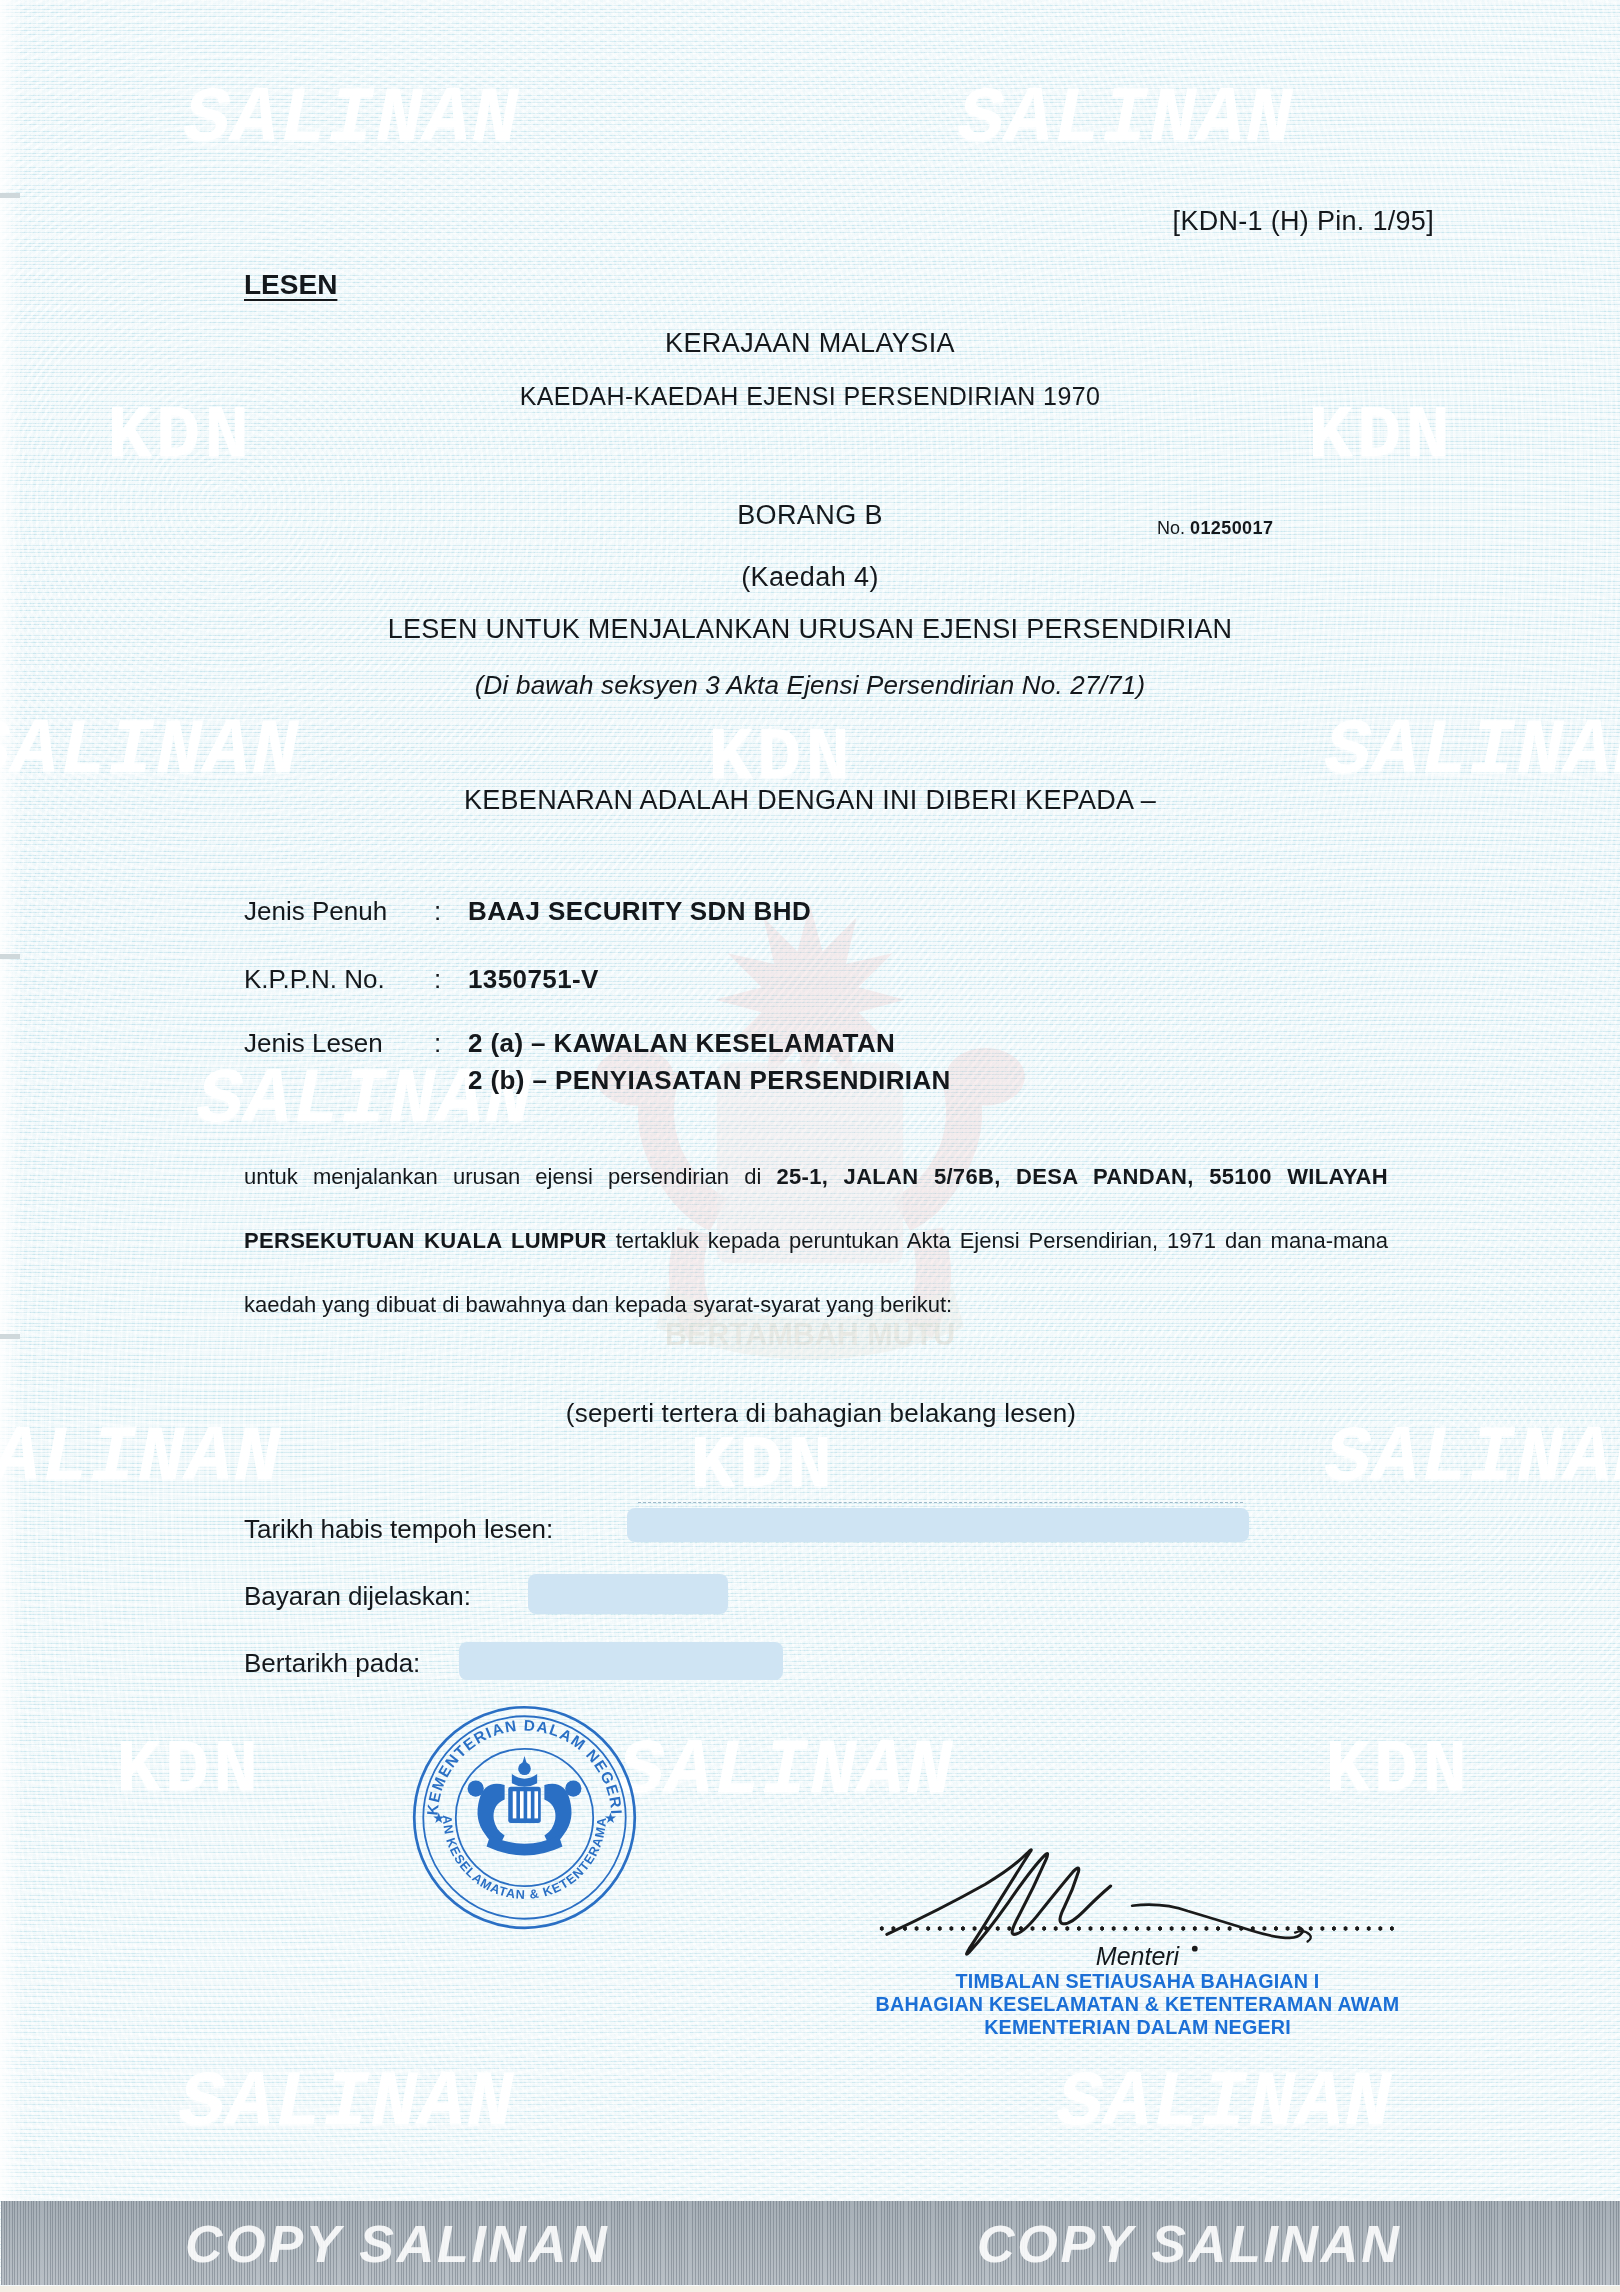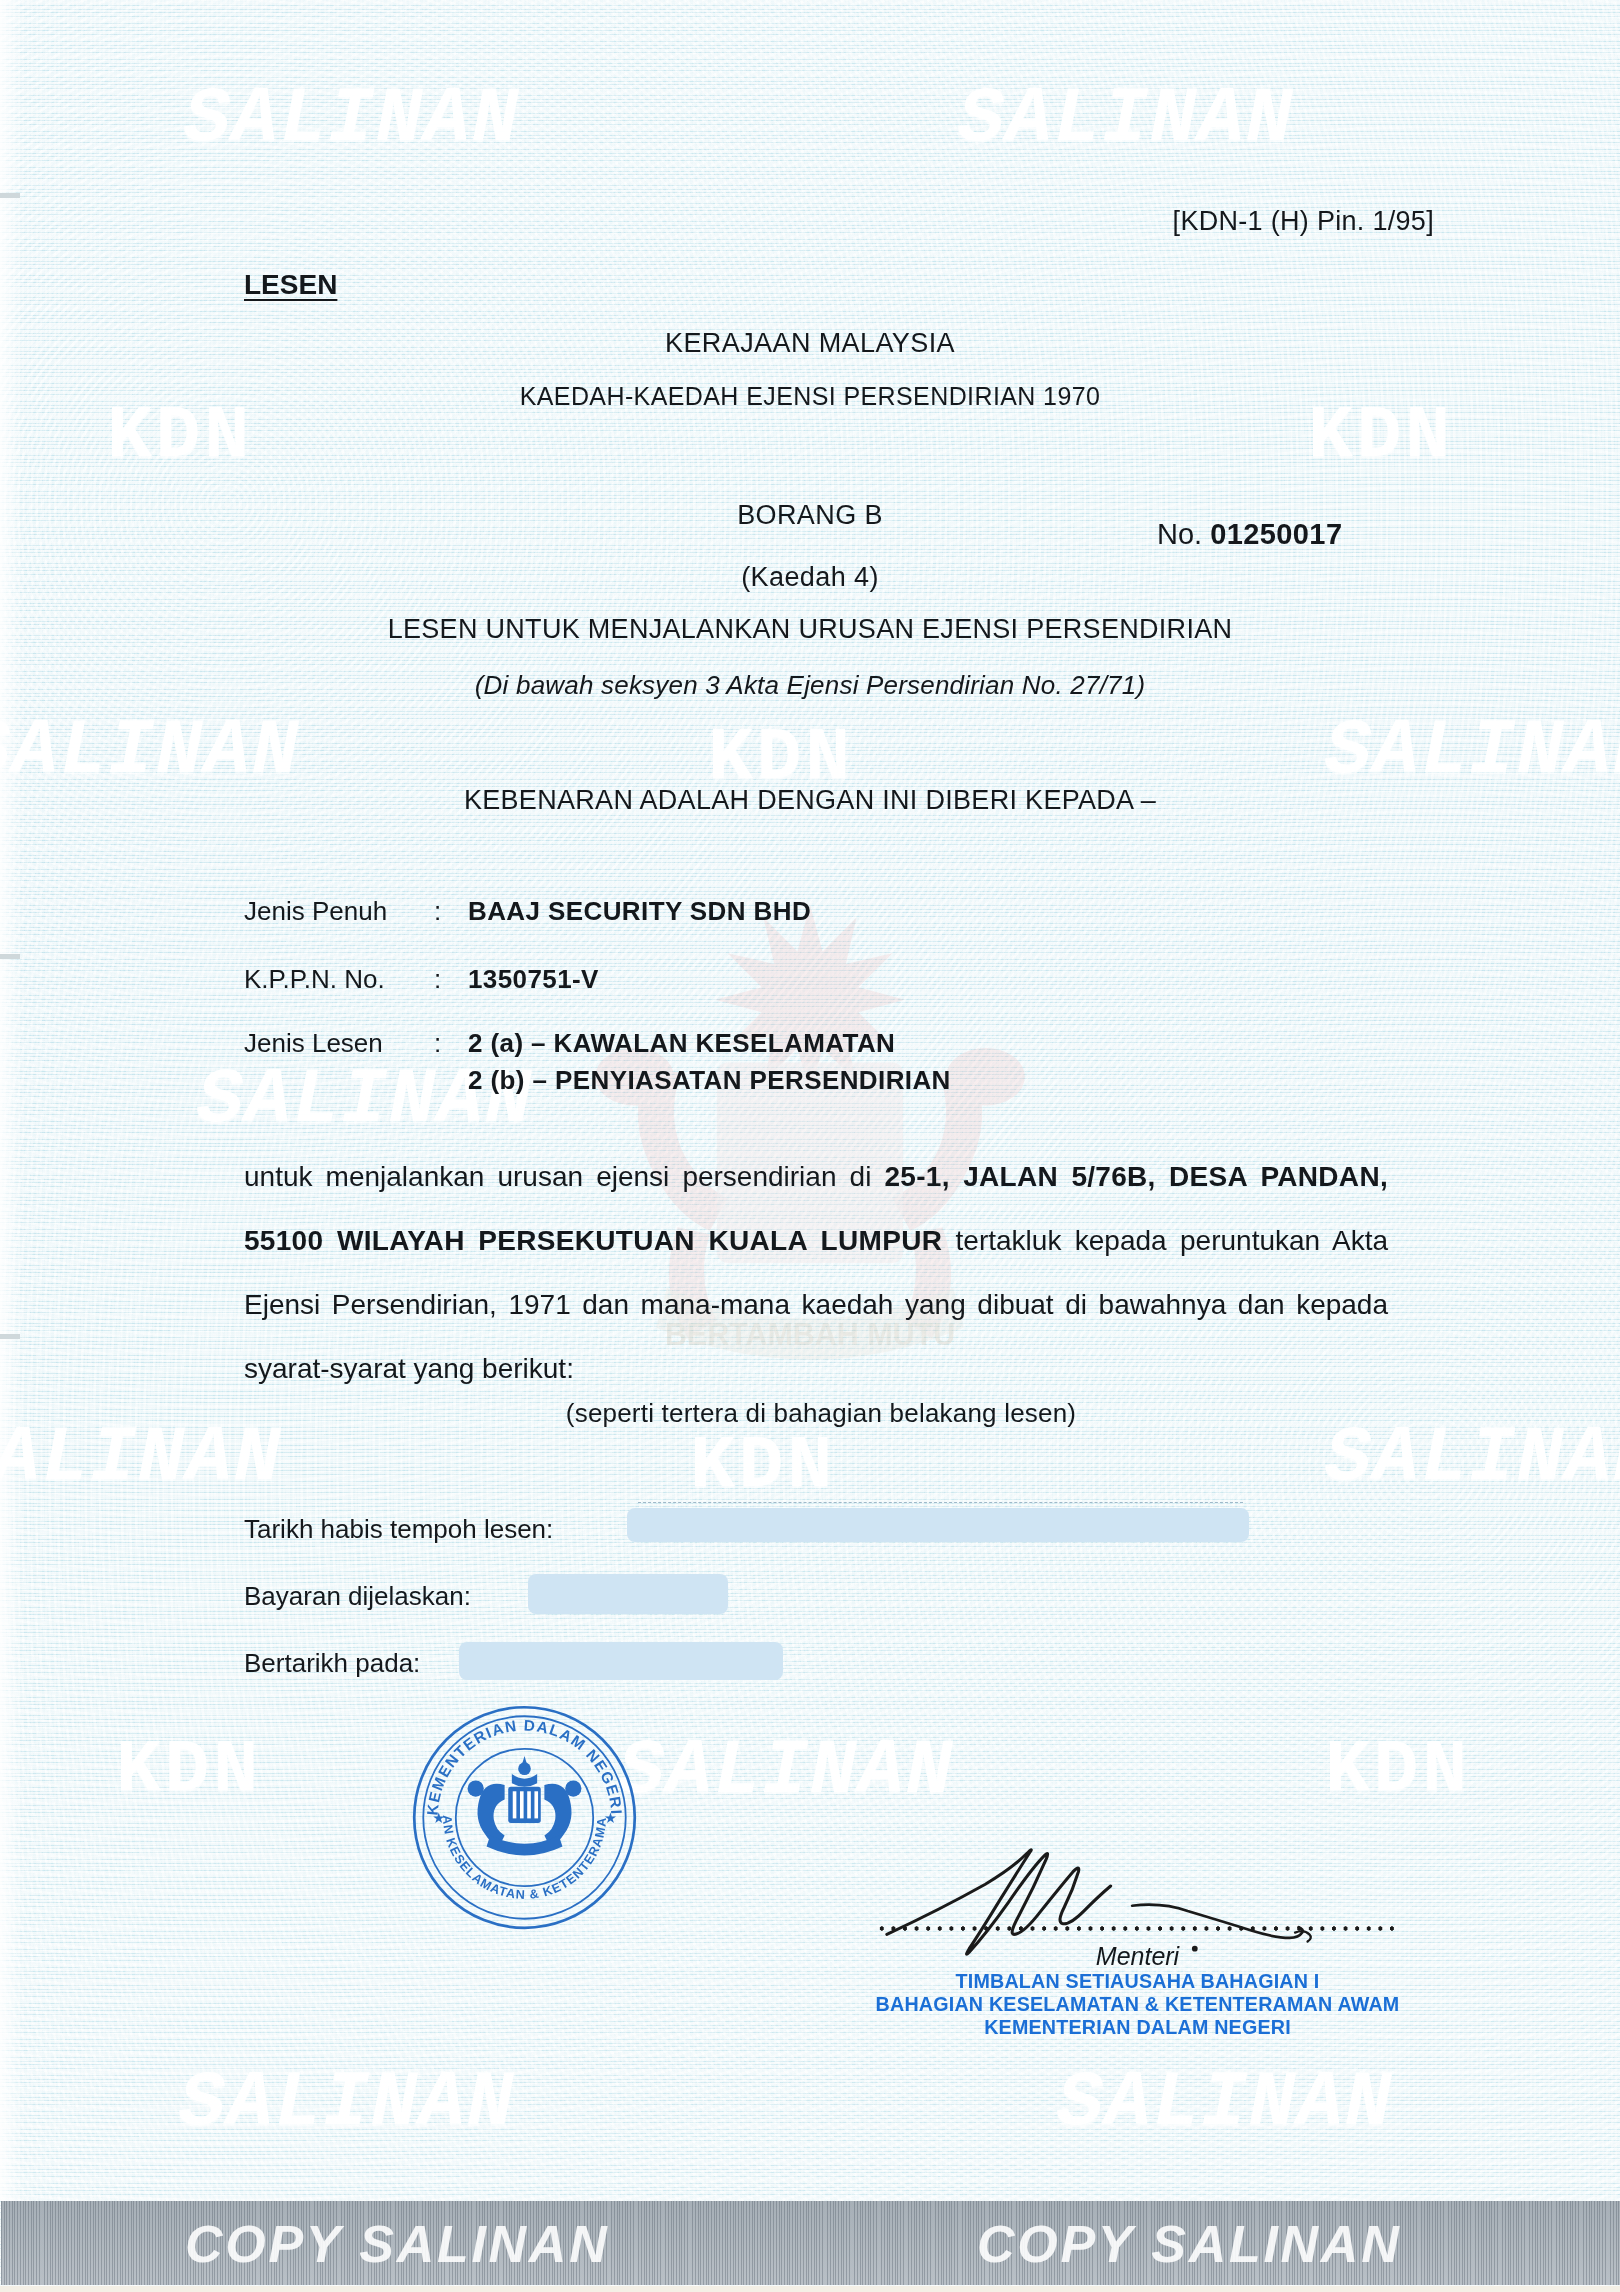--- a/index.html
+++ b/index.html
@@ -87,21 +87,21 @@
   .t-kaedah4  { top: 562px; font-size: 27px; letter-spacing: 0.4px; }
   .t-lesenuntuk { top: 614px; font-size: 27px; letter-spacing: 0.3px; }
   .t-dibawah  { top: 670px; font-size: 26px; font-style: italic; letter-spacing: 0.2px; }
   .t-kebenaran{ top: 785px; font-size: 27px; letter-spacing: 0.3px; }
   .t-seperti  { top: 1398px; font-size: 26px; letter-spacing: 0.2px; padding-left: 11px; }
 
   .serial {
     position: absolute;
     left: 1157px;
     top: 518px;
-    font-size: 29px;
+    font-size: 18px;
   }
   .serial b { font-weight: 700; letter-spacing: 0.4px; }
 
   
   .field { position: absolute; left: 244px; font-size: 26px; }
   .field .lbl { display: inline-block; width: 190px; }
   .field .colon { display: inline-block; width: 34px; }
   .field .val { font-weight: 700; letter-spacing: 0.4px; }
   .f-nama { top: 896px; }
   .f-kppn { top: 964px; }
@@ -109,21 +109,21 @@
   .jenis-b { position: absolute; left: 244px; top: 1065px; font-size: 26px; }
   .jenis-b .spacer { display: inline-block; width: 224px; }
   .jenis-b .val { font-weight: 700; letter-spacing: 0.4px; }
 
   
   .para {
     position: absolute;
     left: 244px;
     top: 1145px;
     width: 1144px;
-    font-size: 28px;
+    font-size: 22px;
     line-height: 64px;
     text-align: justify;
   }
   .para b { font-weight: 700; letter-spacing: 0.3px; }
 
   
   .rfield { position: absolute; left: 244px; font-size: 26px; }
   .r1 { top: 1514px; }
   .r2 { top: 1581px; }
   .r3 { top: 1648px; }

